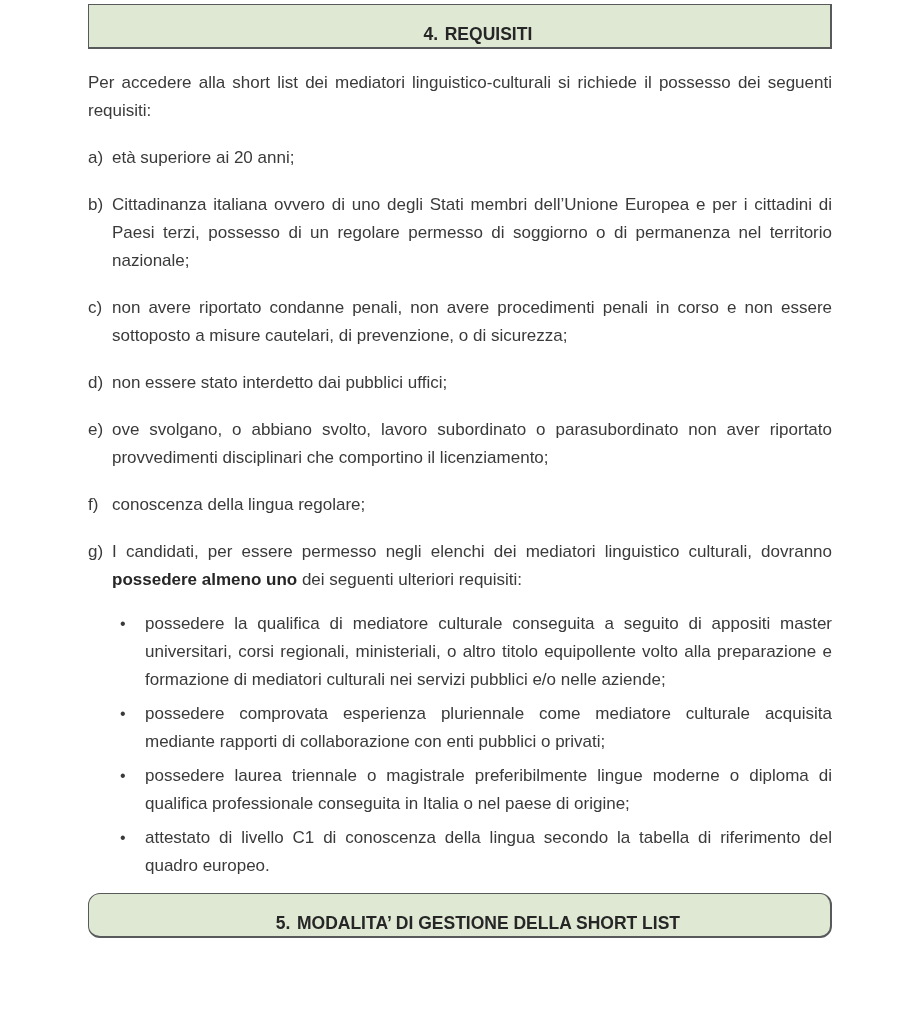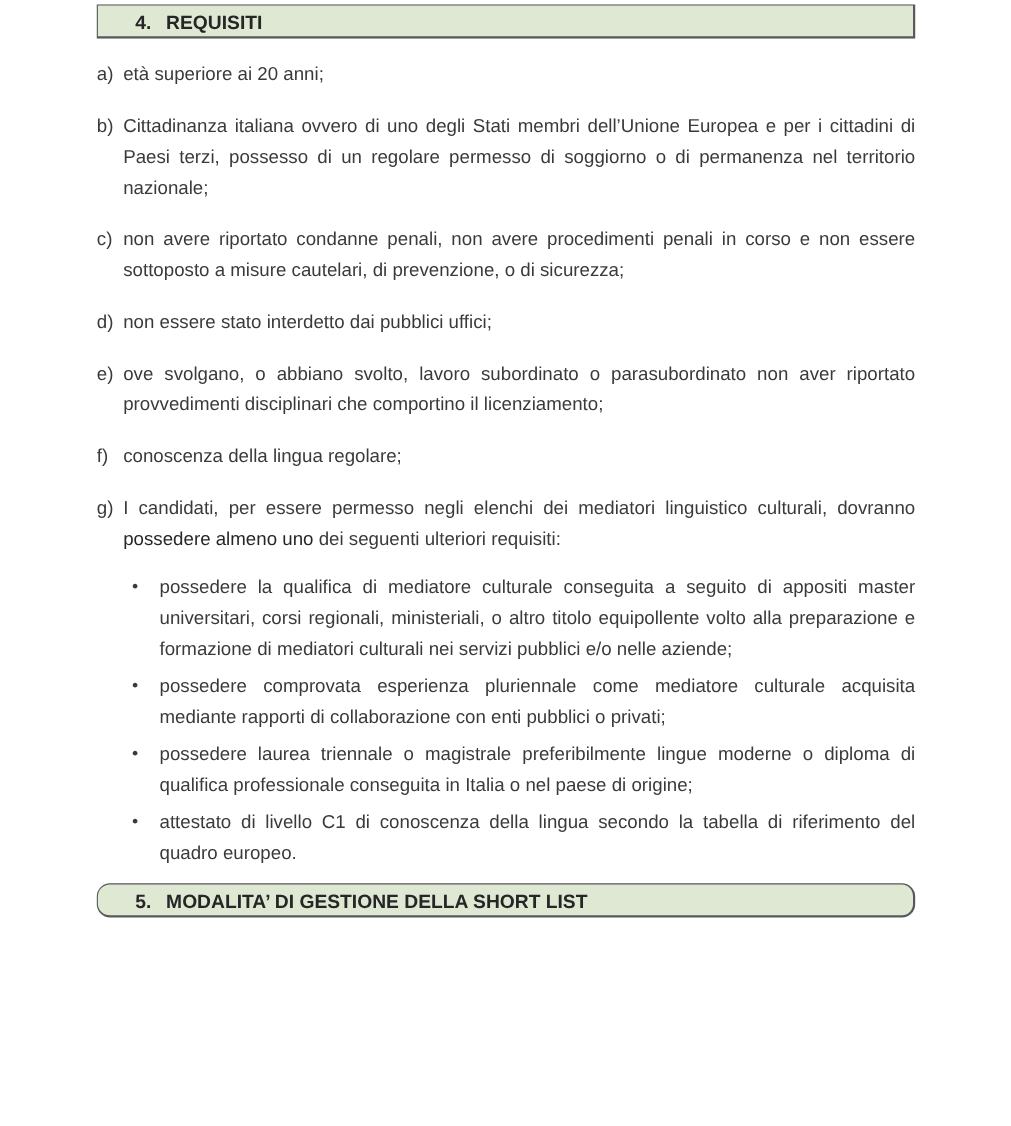--- a/index.html
+++ b/index.html
@@ -20,22 +20,23 @@
     padding: 4px 87px 0 88px;
   }
   .section-header {
     background: var(--header-bg, #dee8d3);
     border: 1px solid var(--header-border, #58595b);
     border-right-width: 2px;
     border-bottom-width: 2px;
     font-weight: 700;
     font-size: 17.5px;
     line-height: 22px;
-    padding: 4px 4px 2px 34px;
+    padding: 18px 4px 2px 34px;
     color: var(--heading-text, #262626);
+    text-align: center;
   }
   .sec-num {
     display: inline-block;
     min-width: 28px;
   }
   .para {
     margin: 20px 0 0 0;
     text-align: justify;
   }
   .item {
@@ -43,21 +44,21 @@
     margin-top: 19px;
   }
   .item-label {
     flex: 0 0 24px;
   }
   .item-text {
     flex: 1;
     text-align: justify;
   }
   .item-text b {
-    font-weight: 400;
+    font-weight: 700;
     color: var(--heading-text, #262626);
   }
   .bullets {
     margin-top: 16px;
   }
   .bullet {
     display: flex;
   }
   .bullet + .bullet {
     margin-top: 6px;
@@ -81,20 +82,21 @@
 </style>
 </head>
 <body>
 
 <div class="page">
 
   <div class="section-header">
     <span class="sec-num">4.</span><span class="sec-title">REQUISITI</span>
   </div>
 
+  <p class="para">Per accedere alla short list dei mediatori linguistico-culturali si richiede il possesso dei seguenti requisiti:</p>
 
   <div class="item">
     <span class="item-label">a)</span>
     <span class="item-text">età superiore ai 20 anni;</span>
   </div>
 
   <div class="item">
     <span class="item-label">b)</span>
     <span class="item-text">Cittadinanza italiana ovvero di uno degli Stati membri dell’Unione Europea e per i cittadini di Paesi terzi, possesso di un regolare permesso di soggiorno o di permanenza nel territorio nazionale;</span>
   </div>

